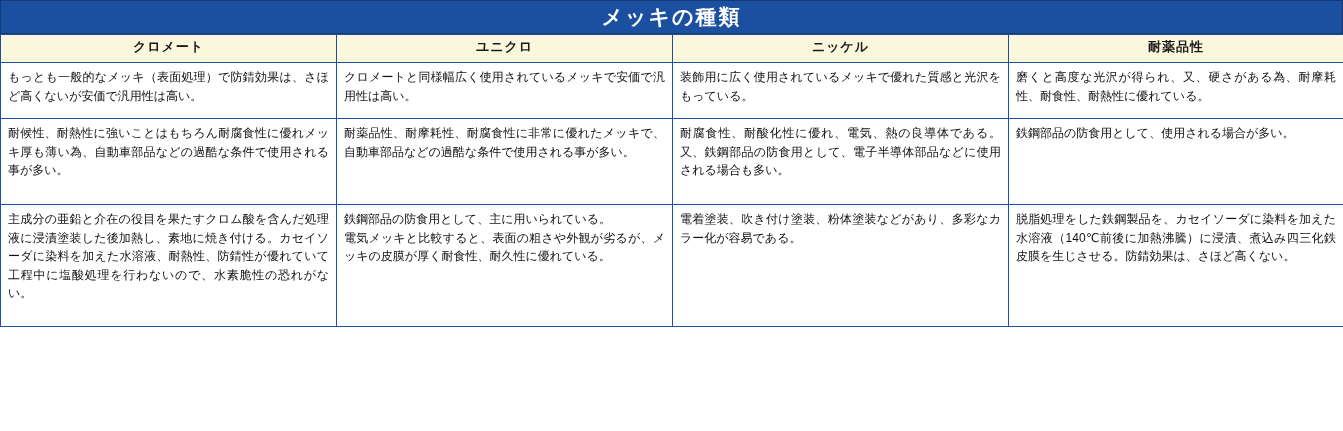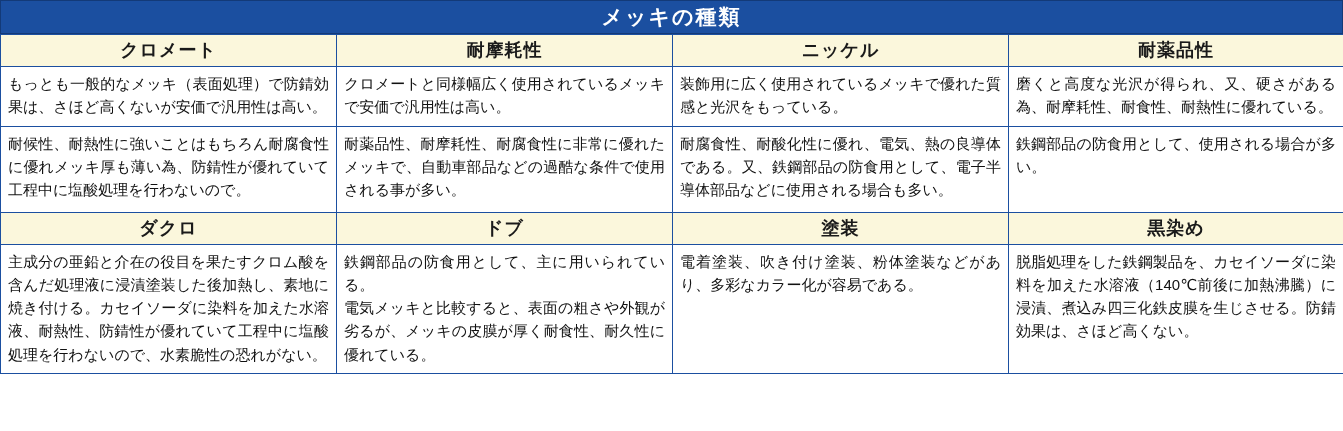--- a/index.html
+++ b/index.html
@@ -40,29 +40,29 @@
   }
   table.grid td {
     border: 1px solid #1b4fa0;
     vertical-align: top;
     box-sizing: border-box;
   }
   td.head {
     background: #fbf7dc;
     text-align: center;
     font-weight: bold;
-    font-size: 18px;
+    font-size: 13px;
     color: #1a1a1a;
     height: 28px;
     padding: 3px 4px 4px 4px;
     letter-spacing: 1px;
   }
   td.body {
     background: #ffffff;
-    font-size: 15px;
+    font-size: 12px;
     line-height: 1.55;
     color: #111111;
     padding: 5px 7px 7px 7px;
   }
   td.body p {
     margin: 0;
     text-align: justify;
     text-justify: inter-ideograph;
   }
   .row-h1 td.body { height: 56px; }
@@ -79,60 +79,54 @@
   <table class="grid">
     <colgroup>
       <col style="width:336px">
         <col style="width:336px">
         <col style="width:336px">
         <col style="width:335px">
     </colgroup>
     <tbody>
       <tr class="row-head">
         <td class="head">クロメート</td>
-        <td class="head">耐摩耗性</td>
+        <td class="head">ユニクロ</td>
         <td class="head">ニッケル</td>
         <td class="head">耐薬品性</td>
       </tr>
       <tr class="row-h1">
         <td class="body">
             <p>もっとも一般的なメッキ（表面処理）で防錆効果は、さほど高くないが安価で汎用性は高い。</p>
           </td>
         <td class="body">
             <p>クロメートと同様幅広く使用されているメッキで安価で汎用性は高い。</p>
           </td>
         <td class="body">
             <p>装飾用に広く使用されているメッキで優れた質感と光沢をもっている。</p>
           </td>
         <td class="body">
             <p>磨くと高度な光沢が得られ、又、硬さがある為、耐摩耗性、耐食性、耐熱性に優れている。</p>
           </td>
       </tr>
 
       <tr class="row-h2">
         <td class="body">
-            <p>耐候性、耐熱性に強いことはもちろん耐腐食性に優れメッキ厚も薄い為、防錆性が優れていて工程中に塩酸処理を行わないので。</p>
+            <p>耐候性、耐熱性に強いことはもちろん耐腐食性に優れメッキ厚も薄い為、自動車部品などの過酷な条件で使用される事が多い。</p>
           </td>
         <td class="body">
             <p>耐薬品性、耐摩耗性、耐腐食性に非常に優れたメッキで、自動車部品などの過酷な条件で使用される事が多い。</p>
           </td>
         <td class="body">
             <p>耐腐食性、耐酸化性に優れ、電気、熱の良導体である。又、鉄鋼部品の防食用として、電子半導体部品などに使用される場合も多い。</p>
           </td>
         <td class="body">
             <p>鉄鋼部品の防食用として、使用される場合が多い。</p>
           </td>
       </tr>
 
-      <tr class="row-head">
-        <td class="head">ダクロ</td>
-        <td class="head">ドブ</td>
-        <td class="head">塗装</td>
-        <td class="head">黒染め</td>
-      </tr>
       <tr class="row-h3">
         <td class="body">
             <p>主成分の亜鉛と介在の役目を果たすクロム酸を含んだ処理液に浸漬塗装した後加熱し、素地に焼き付ける。カセイソーダに染料を加えた水溶液、耐熱性、防錆性が優れていて工程中に塩酸処理を行わないので、水素脆性の恐れがない。</p>
           </td>
         <td class="body">
             <p style="white-space:pre-line">鉄鋼部品の防食用として、主に用いられている。
 電気メッキと比較すると、表面の粗さや外観が劣るが、メッキの皮膜が厚く耐食性、耐久性に優れている。</p>
           </td>
         <td class="body">
             <p>電着塗装、吹き付け塗装、粉体塗装などがあり、多彩なカラー化が容易である。</p>

